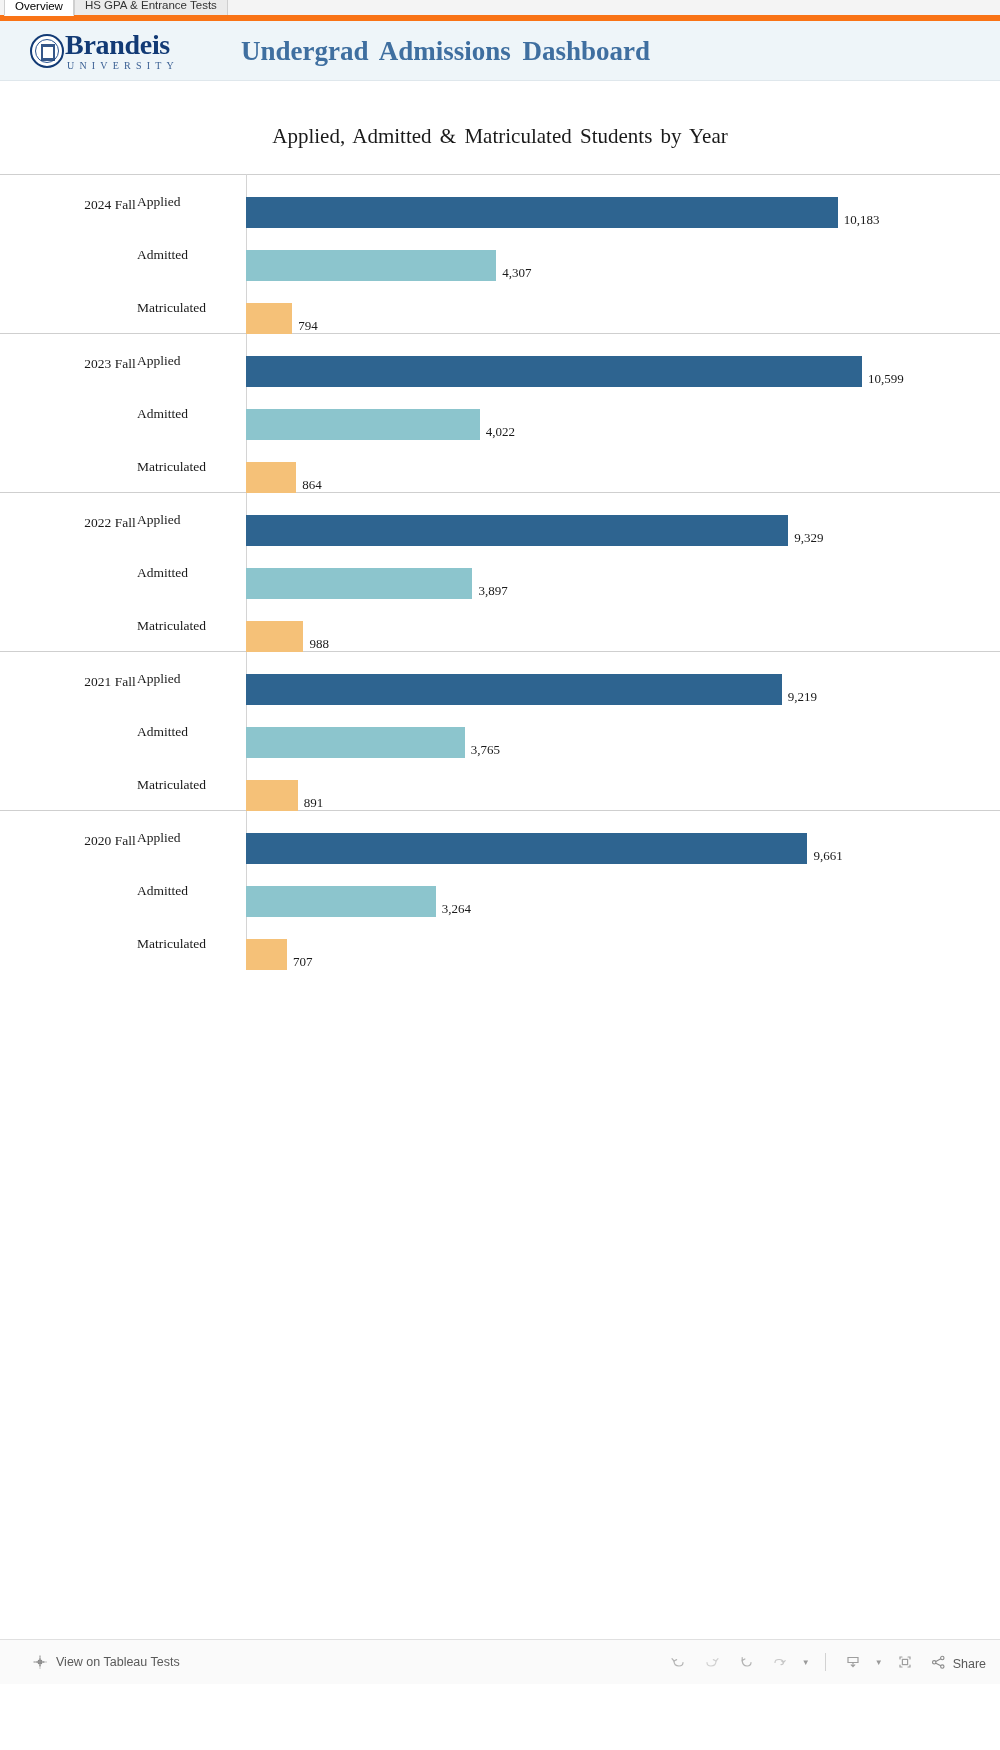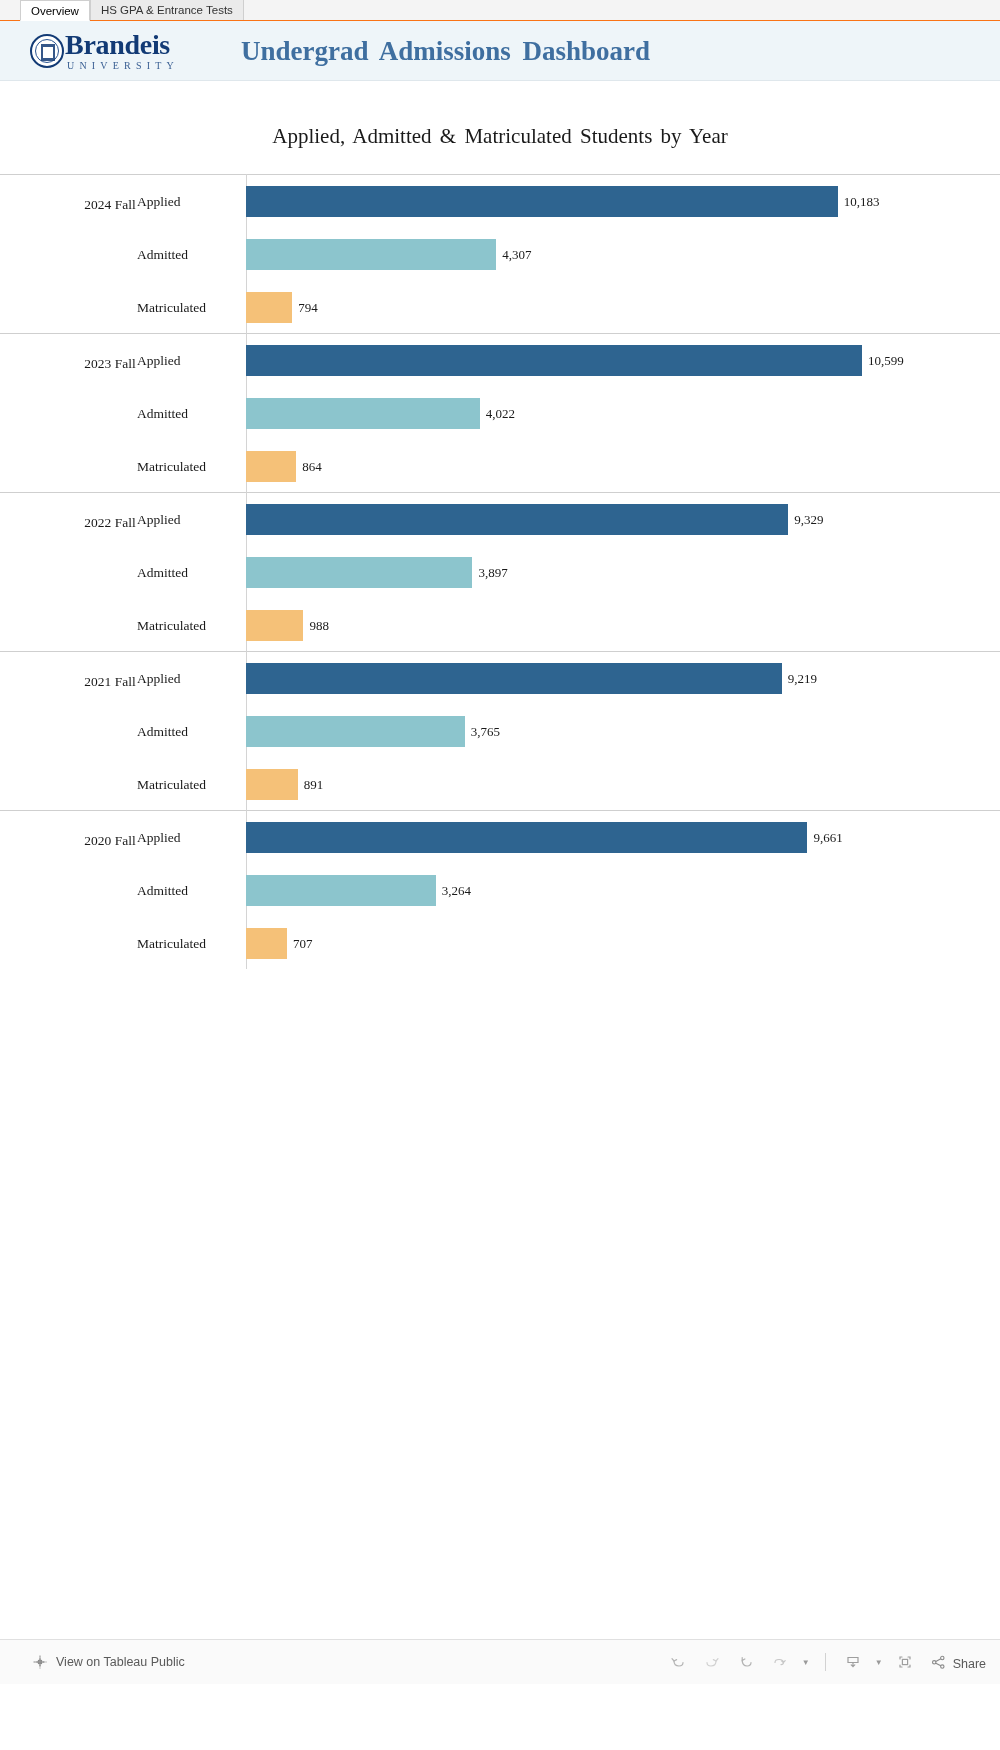--- a/index.html
+++ b/index.html
@@ -10,24 +10,24 @@
     background: #ffffff;
     font-family: "Liberation Sans", sans-serif;
     overflow: hidden;
   }
 
   
   .tabstrip {
     position: relative;
     height: 21px;
     background: #f4f4f4;
-    border-bottom: 1px solid #f97316;
+    border-bottom: 6px solid #f97316;
     display: flex;
     align-items: flex-end;
-    padding-left: 20px;
+    padding-left: 4px;
   }
   .tab {
     height: 21px;
     line-height: 20px;
     padding: 0 10px;
     font-size: 11.5px;
     color: #333333;
     background: #ebebeb;
     border-left: 1px solid #cfcfcf;
     border-right: 1px solid #cfcfcf;
@@ -184,21 +184,21 @@
     color: #1a1a1a;
     white-space: nowrap;
   }
   .bar-track {
     position: absolute;
     left: 246px;
     top: 0;
     height: 53px;
     right: 0;
     display: flex;
-    align-items: center;
+    align-items: flex-end;
   }
   .bar {
     height: 31px;
     flex: none;
     z-index: 2;
   }
   .bar-value {
     font-family: "Liberation Serif", serif;
     font-size: 13px;
     color: #1a1a1a;
@@ -420,21 +420,21 @@
 
   <div class="toolbar">
     <div class="tb-left">
       <span>
         <svg width="16" height="16" viewBox="0 0 16 16" fill="none" stroke="#8a8a8a" stroke-width="1">
           <path d="M8 1.5v13M1.5 8h13" stroke-dasharray="1.6 1.4"></path>
           <path d="M8 3.2v9.6M3.2 8h9.6" stroke="#8a8a8a"></path>
           <rect x="6.4" y="6.4" width="3.2" height="3.2" fill="none"></rect>
         </svg>
       </span>
-      <span class="label">View on Tableau Public</span>
+      <span class="label">View on Tableau Tests</span>
     </div>
 
     <div class="tb-right">
       <div class="tb-btn">
         <svg width="18" height="18" viewBox="0 0 18 18" fill="none" stroke="#b3b3b3" stroke-width="1.2" stroke-linecap="round">
           <path d="M5 8 Q5 13 10 13 Q14 13 14 9.5"></path>
           <path d="M5 8 L3 5.6 M5 8 L7.6 6.6"></path>
         </svg>
       </div>
       <div class="tb-btn">

